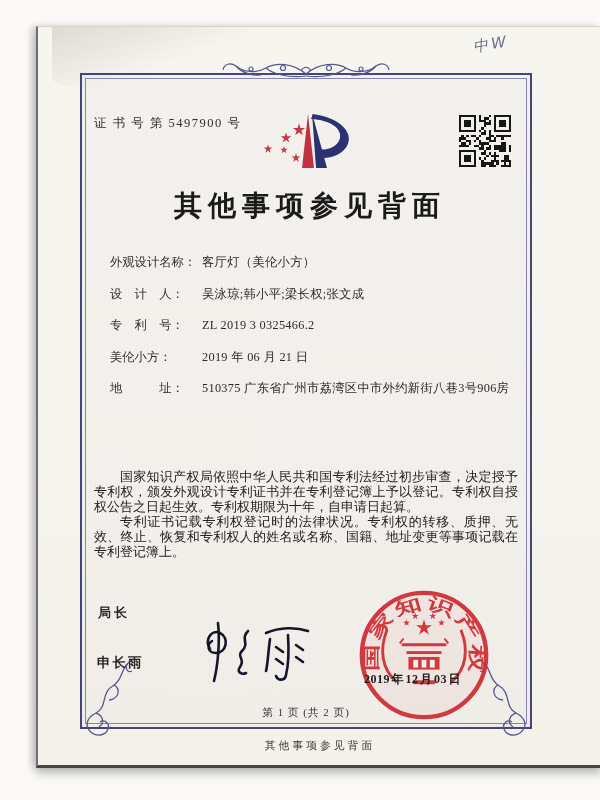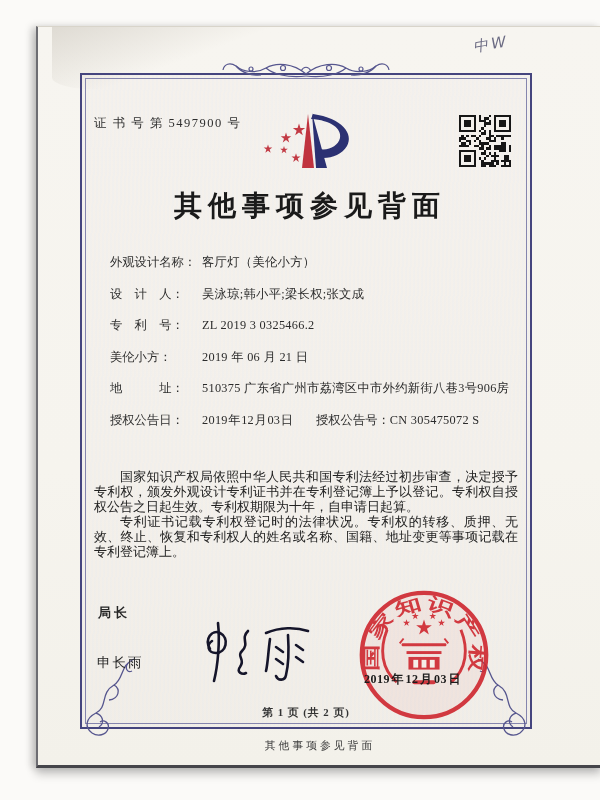--- a/index.html
+++ b/index.html
@@ -39,28 +39,28 @@
   .lbl{display:inline-block;width:92px;white-space:pre;color:#2f2f2f;}
   .val{letter-spacing:.3px;}
   .grp2{position:absolute;left:206px;top:0;}
   .tight{word-spacing:-3px;}
   
   .paras{position:absolute;left:12px;top:394px;width:424px;font-size:13px;line-height:15px;
          text-align:justify;color:#222;}
   .paras p{margin:0;text-indent:2em;}
   
   .sig-title{position:absolute;left:16px;top:529px;font-size:13px;font-weight:700;letter-spacing:3px;}
-  .sig-name{position:absolute;left:15px;top:579px;font-size:13.5px;font-weight:400;letter-spacing:2px;}
+  .sig-name{position:absolute;left:15px;top:579px;font-size:13.5px;font-weight:700;letter-spacing:2px;}
   .sig-hand{position:absolute;left:106px;top:540px;}
   
   .seal{position:absolute;left:274px;top:512px;opacity:.92;}
   .seal-date{position:absolute;left:282px;top:596px;width:140px;font-size:12px;font-weight:700;
              color:#1c1c1c;word-spacing:-2px;letter-spacing:.5px;}
   .page-info{position:absolute;left:0;right:0;top:631px;text-align:center;font-size:10.8px;
-             letter-spacing:1px;color:#333;font-weight:bold;}
+             letter-spacing:1px;color:#333;}
   .back-note{position:absolute;left:0;right:0;top:712px;text-align:center;font-size:10.8px;
              letter-spacing:3px;color:#3a3a3a;}
 </style>
 </head>
 <body>
 
 <div class="stage">
   <div class="paper">
     <div class="fold"></div>
     <div class="pen-note">中W</div>
@@ -364,26 +364,20 @@
         </div>
         <div class="row">
           <span class="lbl">专　利　号：</span><span class="val">ZL 2019 3 0325466.2</span>
         </div>
         <div class="row">
           <span class="lbl">美伦小方：</span><span class="val">2019 年 06 月 21 日</span>
         </div>
         <div class="row">
           <span class="lbl">地　　　址：</span><span class="val">510375 广东省广州市荔湾区中市外约新街八巷3号906房</span>
         </div>
-        <div class="row">
-          <span class="lbl">授权公告日：</span><span class="val tight">2019 年 12 月 03 日</span>
-          <span class="grp2">
-            <span>授权公告号：</span><span class="val">CN 305475072 S</span>
-          </span>
-        </div>
       </div>
 
       <div class="paras">
         <p>国家知识产权局依照中华人民共和国专利法经过初步审查，决定授予专利权，颁发外观设计专利证书并在专利登记簿上予以登记。专利权自授权公告之日起生效。专利权期限为十年，自申请日起算。</p>
         <p>专利证书记载专利权登记时的法律状况。专利权的转移、质押、无效、终止、恢复和专利权人的姓名或名称、国籍、地址变更等事项记载在专利登记簿上。</p>
       </div>
 
       <div class="sig-title">局长</div>
       <div class="sig-name">申长雨</div>
       <svg class="sig-hand" width="140" height="70" viewBox="0 0 140 70">

